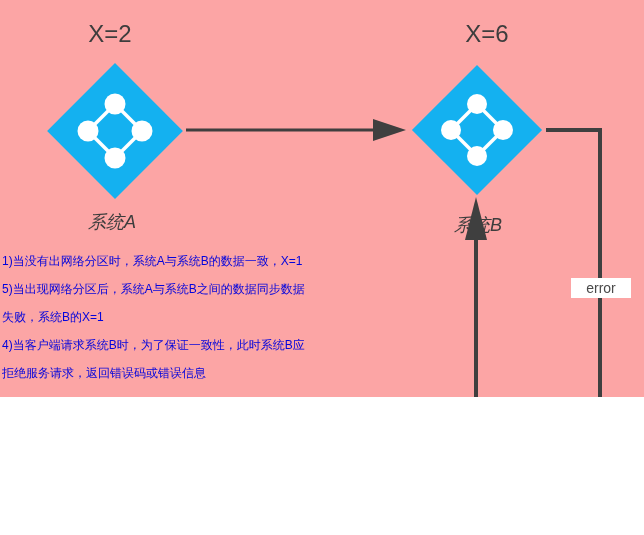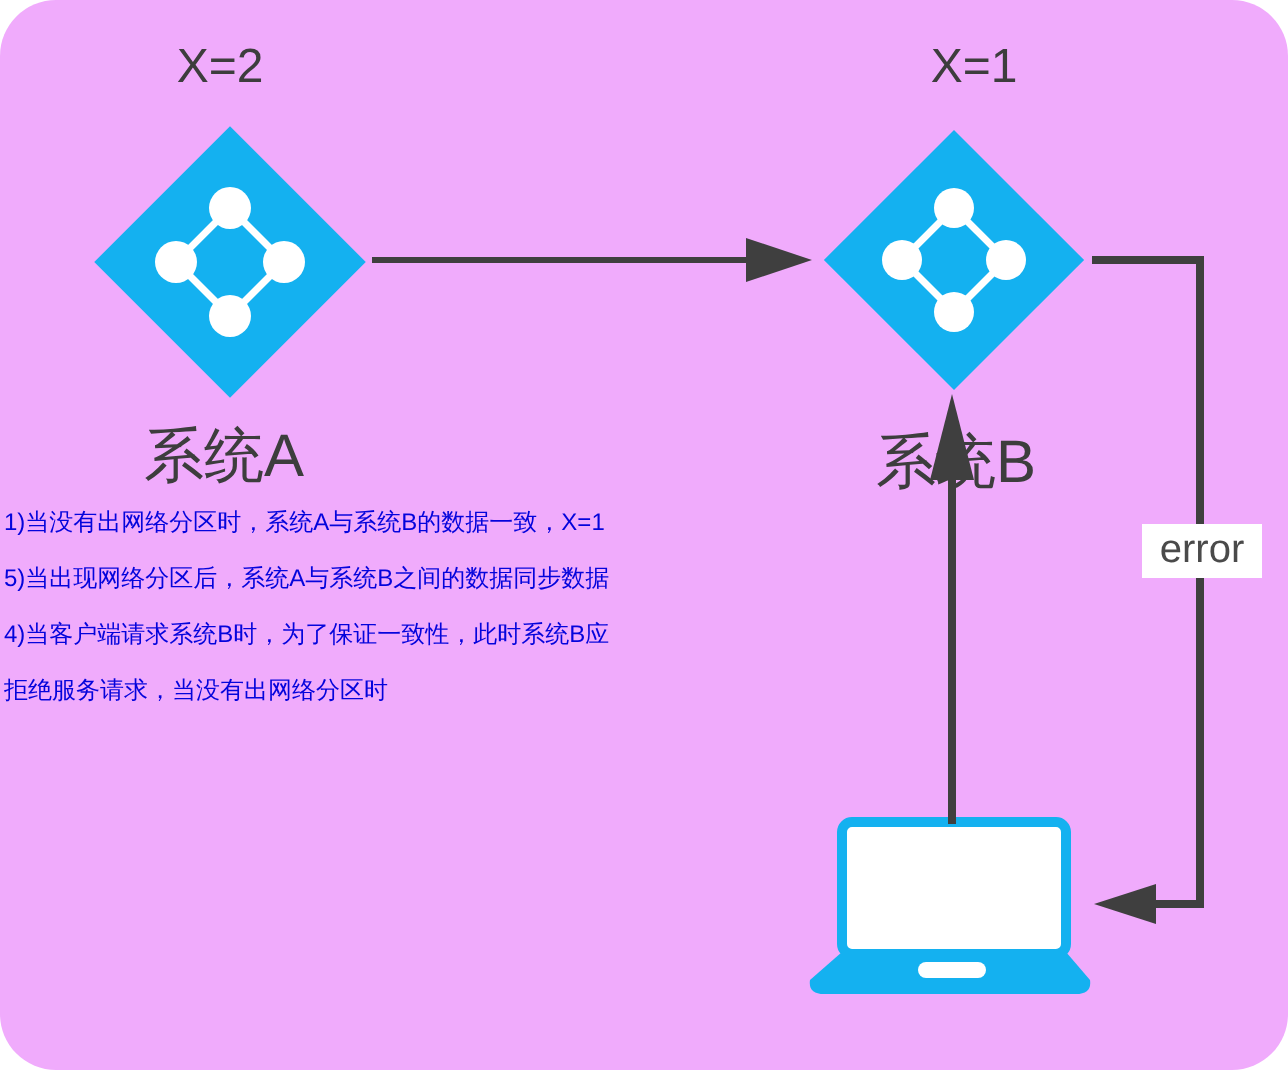--- a/index.html
+++ b/index.html
@@ -1,53 +1,52 @@
 <!DOCTYPE html>
 <html style="--cyan: #14b1f0; --line: #3f3f3f; --note: #0404dc;"><head>
 <meta charset="utf-8">
 <style>
   html,body{margin:0;padding:0;background:#ffffff;}
   .canvas{
     position:relative;
-    width:644px;height:535px;
-    background:#f0abfc;
+    width:644px;height:397px;
+    background:#fca5a5;
     overflow:hidden;
     font-family:"Liberation Sans","DejaVu Sans",sans-serif;
-    border-radius:28px;
   }
   .lines-layer{position:absolute;left:0;top:0;z-index:2;pointer-events:none;}
   .node-icon{position:absolute;z-index:1;}
   .lbl{
     position:absolute;
     color:#3d3d3d;
     white-space:nowrap;
     line-height:1.15;
   }
   .lbl.center{text-align:center;}
   .x-label{font-size:24px;top:20px;width:100px;z-index:3;}
-  .sys-label{font-size:30px;width:100px;}
+  .sys-label{font-size:18px;width:100px;font-style:italic;}
   .sys-a{left:62px;top:212px;z-index:3;}
   .sys-b{left:428px;top:215px;z-index:1;}
   .sync-label{
     left:222px;top:117px;
     font-size:21px;
     background:#ffffff;
     padding:0 2px;
     z-index:3;
   }
   .req-label{
     left:446px;top:292px;width:60px;
     font-size:21px;
     background:#ffffff;
     padding:2px 0;
     z-index:3;
   }
   .err-label{
-    left:571px;top:262px;width:60px;
-    font-size:20px;
+    left:571px;top:278px;width:60px;
+    font-size:14px;
     background:#ffffff;
     padding:2px 0;
     z-index:3;
     color:#4a4a4a;
   }
   .laptop{position:absolute;left:400px;top:405px;z-index:1;}
   .notes{
     position:absolute;
     left:2px;top:247px;
     width:436px;
@@ -75,21 +74,21 @@
       <polygon points="465,240 487,240 476,197" fill="var(--line)"></polygon>
     </g>
 
     <g>
       <polyline points="546,130 600,130 600,452 578,452" fill="none" stroke="var(--line)" stroke-width="4"></polyline>
       <polygon points="578,442 578,462 547,452" fill="var(--line)"></polygon>
     </g>
   </svg>
 
   <div class="lbl center x-label" style="left:60px;">X=2</div>
-  <div class="lbl center x-label" style="left:437px;">X=1</div>
+  <div class="lbl center x-label" style="left:437px;">X=6</div>
 
   <svg class="node-icon" style="left:45px;top:61px;" width="140" height="140" viewBox="0 0 140 140">
     <rect x="22" y="22" width="96" height="96" transform="rotate(45 70 70)" fill="var(--cyan)"></rect>
     <g stroke="#ffffff" stroke-width="3.5">
       <line x1="70" y1="43" x2="43" y2="70"></line>
       <line x1="43" y1="70" x2="70" y2="97"></line>
       <line x1="70" y1="97" x2="97" y2="70"></line>
       <line x1="97" y1="70" x2="70" y2="43"></line>
     </g>
     <g fill="#ffffff">
@@ -123,17 +122,18 @@
 
   <svg class="laptop" width="150" height="100" viewBox="0 0 150 100">
     <rect x="21" y="6" width="112" height="66" rx="5" fill="#ffffff" stroke="var(--cyan)" stroke-width="5"></rect>
     <path d="M21,71 H133 L145,85 Q146,92 138,92 H12 Q4,92 5,85 Z" fill="var(--cyan)"></path>
     <rect x="59" y="76" width="34" height="8" rx="4" fill="#ffffff"></rect>
   </svg>
 
   <div class="notes">
     <div class="note-line">1)当没有出网络分区时，系统A与系统B的数据一致，X=1</div>
     <div class="note-line">5)当出现网络分区后，系统A与系统B之间的数据同步数据</div>
+    <div class="note-line">失败，系统B的X=1</div>
     <div class="note-line">4)当客户端请求系统B时，为了保证一致性，此时系统B应</div>
-    <div class="note-line">拒绝服务请求，当没有出网络分区时</div>
+    <div class="note-line">拒绝服务请求，返回错误码或错误信息</div>
   </div>
 
 </div>
 
 </body></html>

